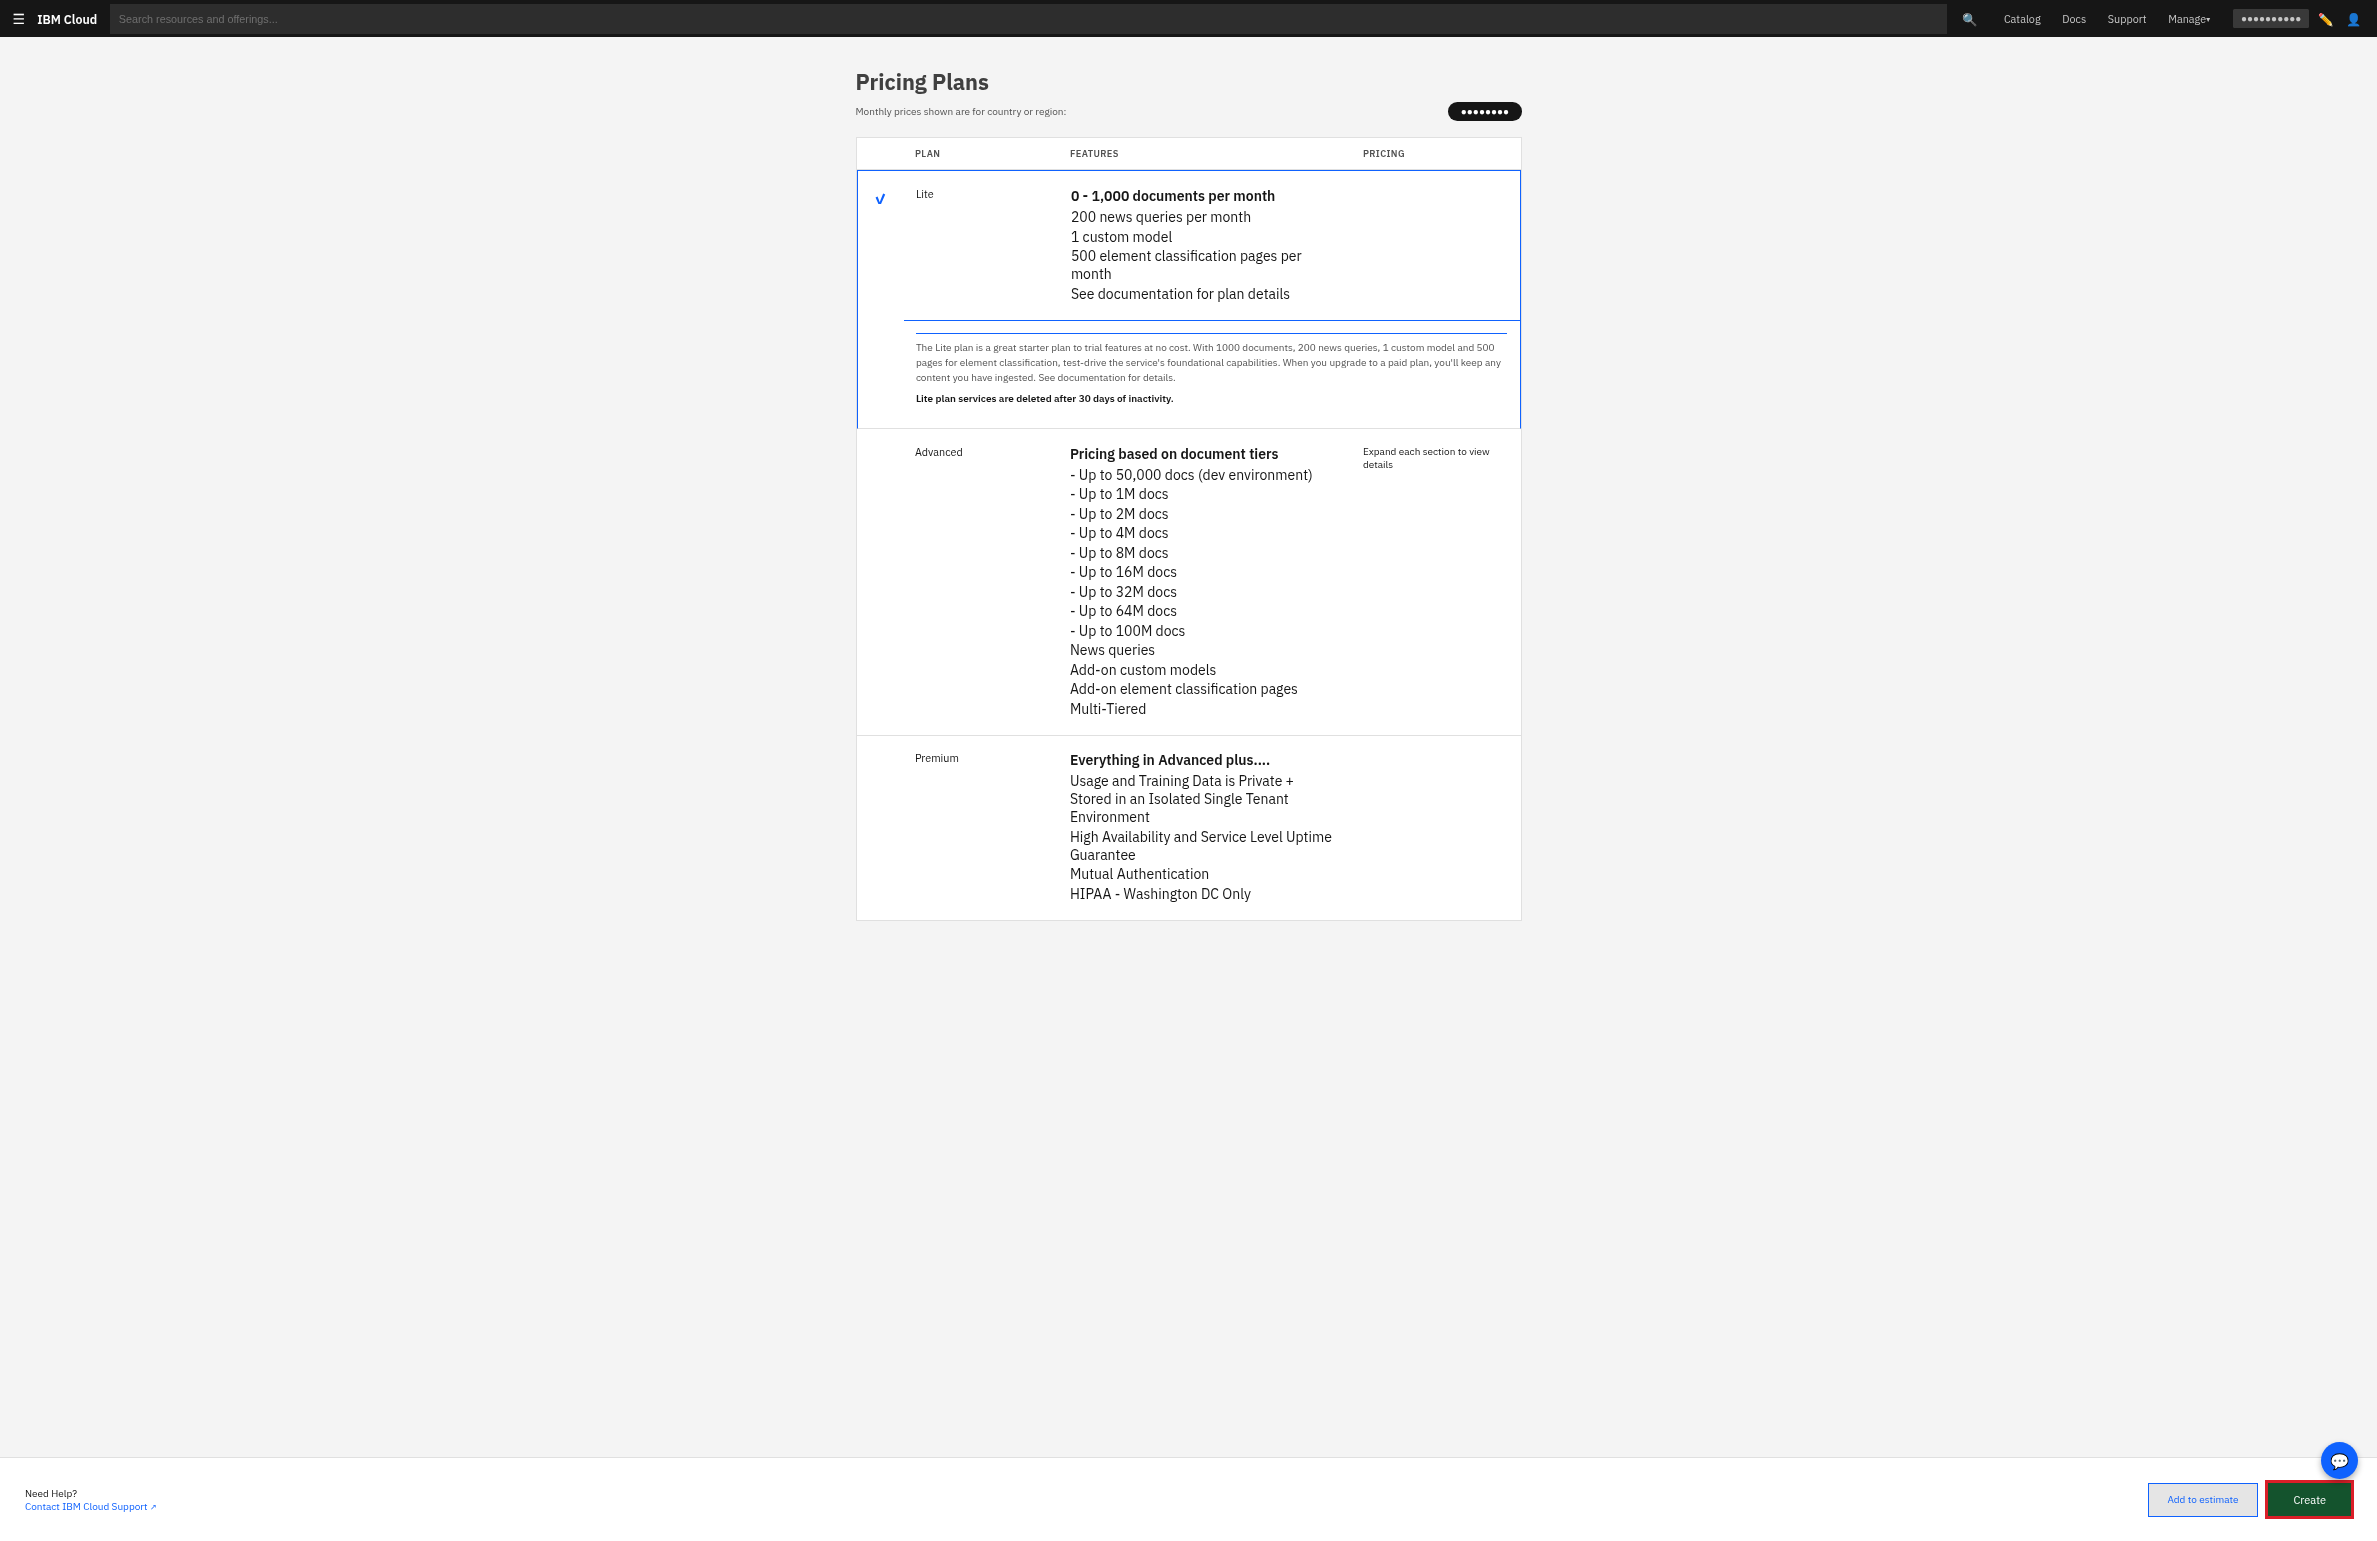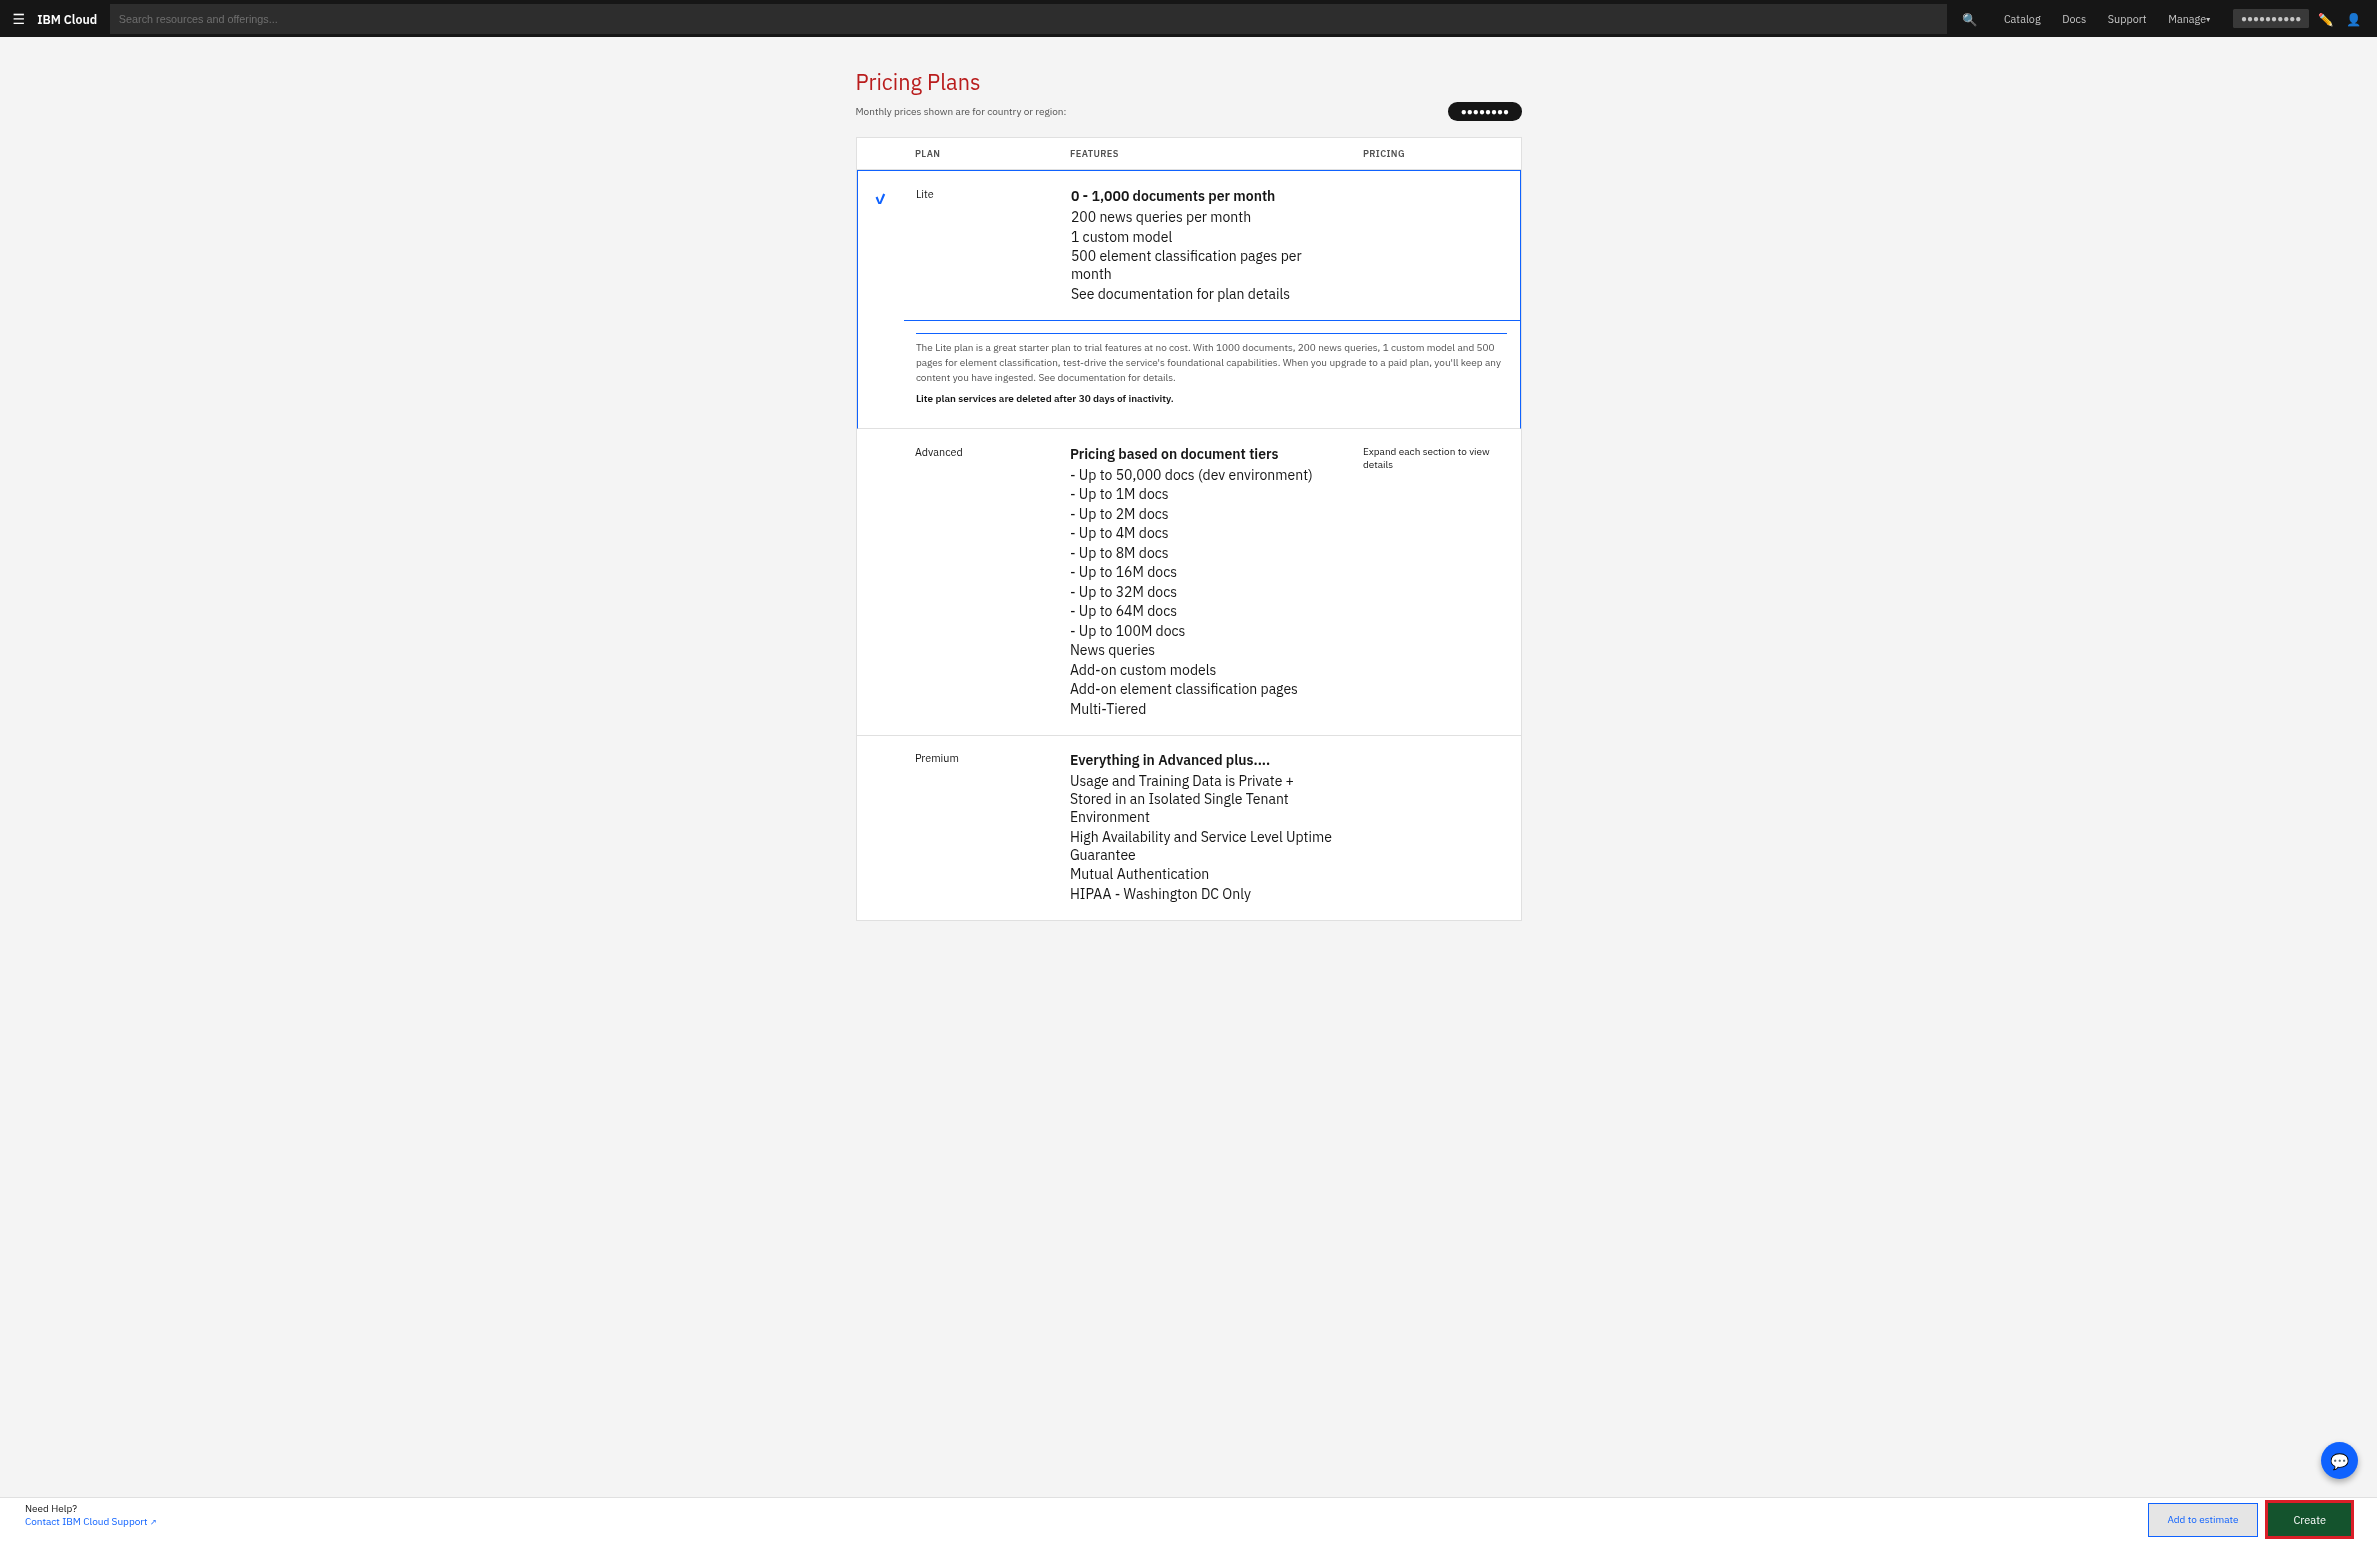--- a/index.html
+++ b/index.html
@@ -53,22 +53,22 @@
 
     
     .main-content {
       max-width: 697px;
       margin: 0 auto;
       padding: 31px 15.5px 62px;
     }
 
     .page-title {
       font-size: 21.7px;
-      font-weight: 400;
-      color: #b91c1c;
+      font-weight: 700;
+      color: #404040;
       margin-bottom: 6.2px;
     }
     .region-row {
       display: flex;
       justify-content: space-between;
       align-items: center;
       margin-bottom: 15.5px;
       font-size: 10px;
       color: #525252;
     }
@@ -175,22 +175,22 @@
 
     
     .footer-bar {
       position: fixed;
       bottom: 0;
       left: 0;
       right: 0;
       background: #fff;
       border-top: 0.8px solid #e0e0e0;
       display: flex;
-      align-items: flex-start;
-      padding: 4px 25px;
+      align-items: center;
+      padding: 24px 25px;
       gap: 12.4px;
       z-index: 100;
     }
     .footer-help { font-size: 10px; color: #161616; }
     .footer-help a { color: #0f62fe; text-decoration: none; font-size: 10px; }
     .footer-actions { display: flex; gap: 9.3px; margin-left: auto; align-items: center; }
     .btn-estimate {
       background: #e5e5e5;
       border: 0.8px solid #0f62fe;
       color: #0f62fe;

